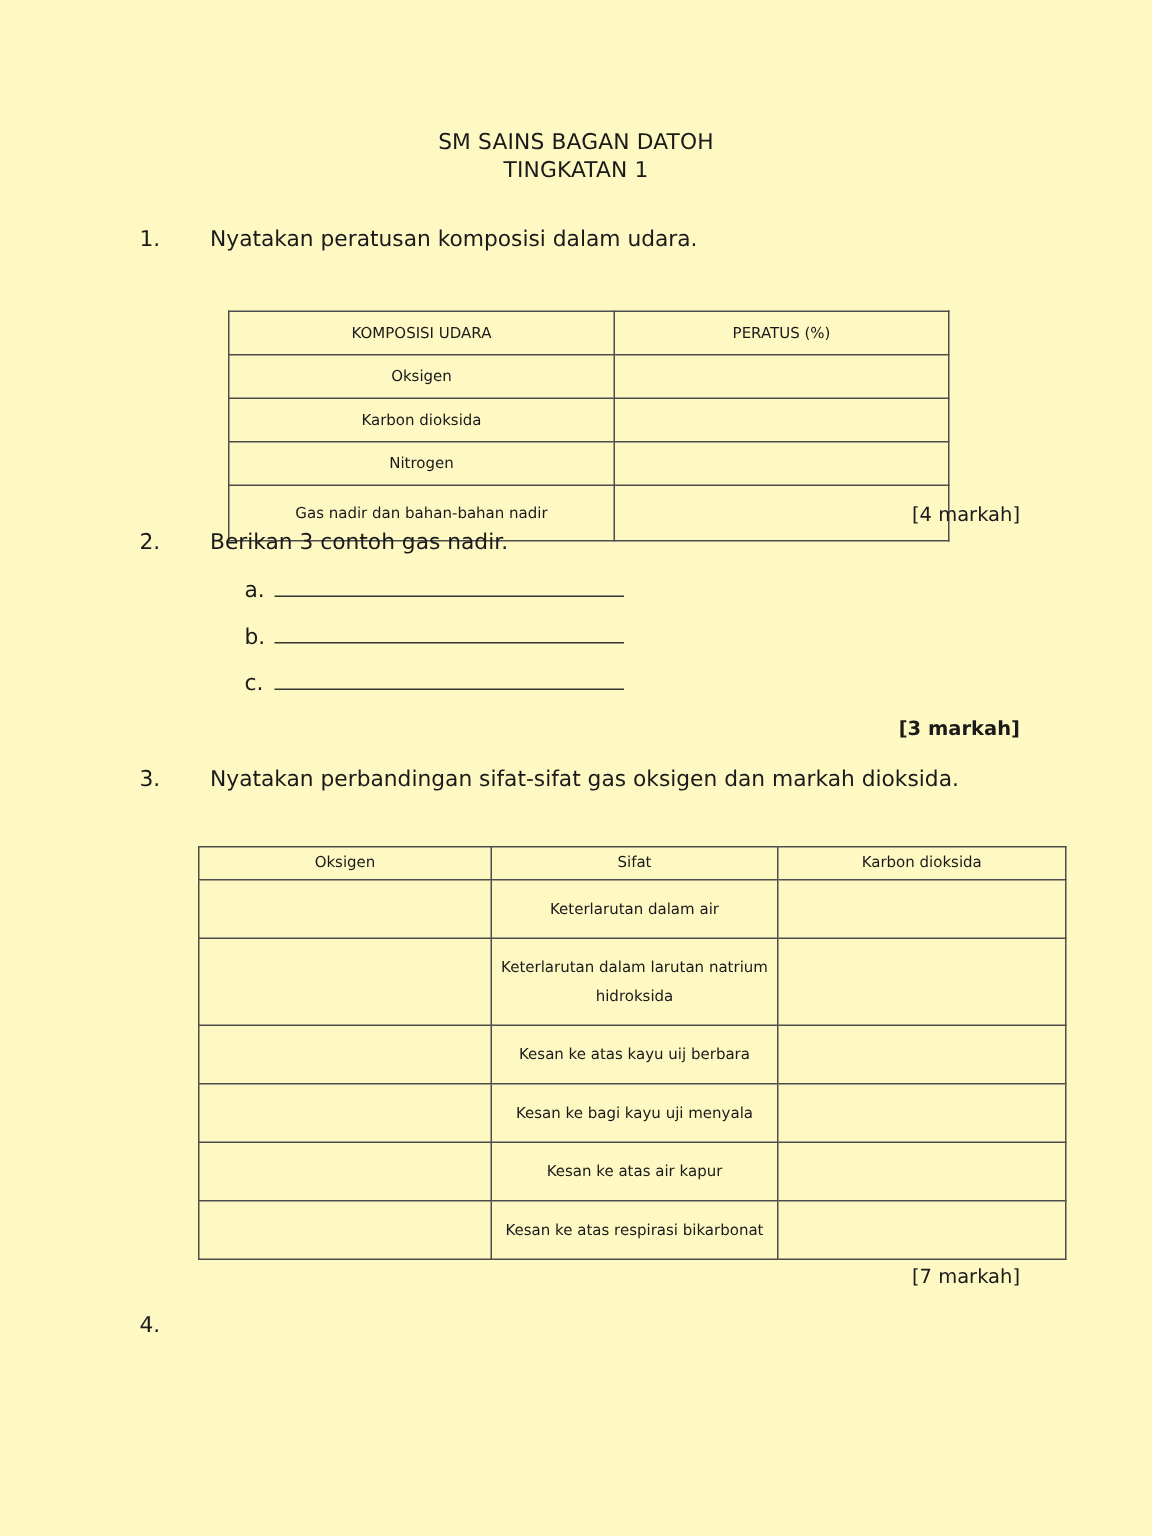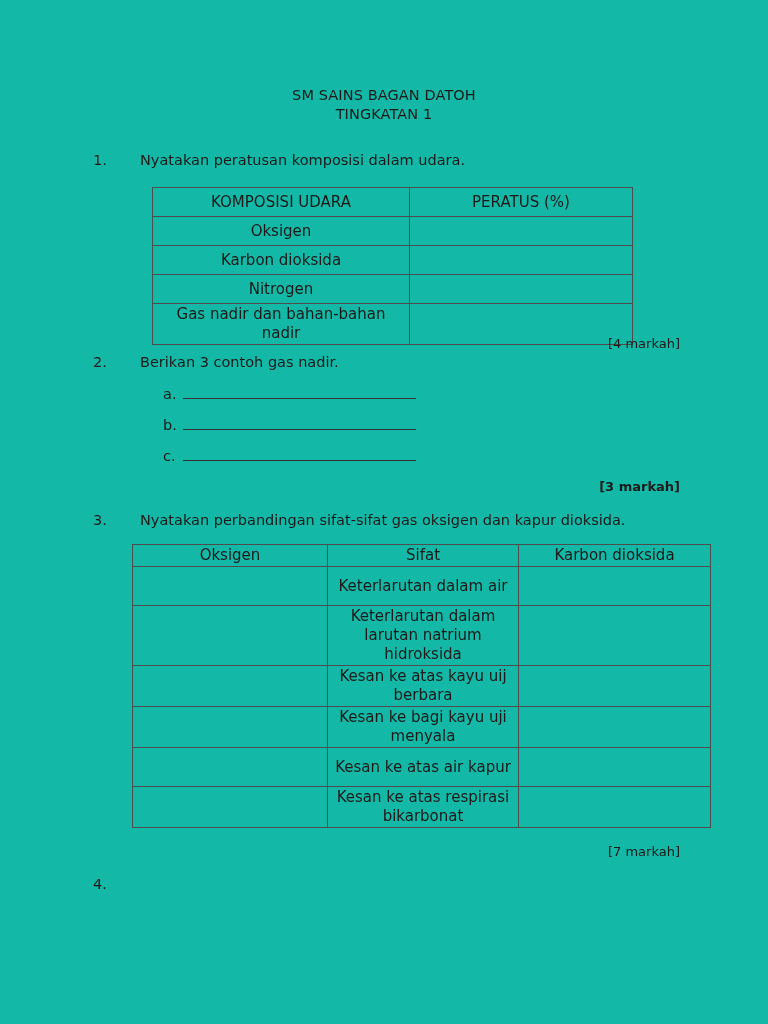--- a/index.html
+++ b/index.html
@@ -13,21 +13,21 @@
     font-family: "DejaVu Sans", sans-serif;
     color: #1a1a1a;
     position: relative;
     overflow: hidden;
   }
 
   .page {
     position: relative;
     width: 768px;
     height: 1024px;
-    background: #14b8a6;
+    background: #fef9c3;
   }
 
   
   .doc-header {
     position: absolute;
     top: 86px;
     left: 0;
     width: 768px;
     text-align: center;
     line-height: 19px;
@@ -58,22 +58,23 @@
     right: 88px;
     font-size: 13px;
     line-height: 20px;
     white-space: nowrap;
   }
 
   
   table.qtable {
     position: absolute;
     border-collapse: collapse;
-    font-size: 15px;
+    font-size: 10px;
     table-layout: fixed;
+    margin-top: 20px;
   }
   table.qtable td {
     border: 1px solid #4d4d4d;
     text-align: center;
     vertical-align: middle;
     line-height: 19px;
     padding: 1px 4px;
   }
 
   
@@ -176,21 +177,21 @@
   </div>
   <div class="ans-line" style="top:446px; left:163px;">
     <span class="ans-label">c.</span>
     <span class="ans-rule"></span>
   </div>
 
   <div class="marks" style="top:477px;font-weight:bold;">[3 markah]</div>
 
   <div class="qrow" style="top:510px;">
     <span class="qnum">3.</span>
-    <span class="qtext">Nyatakan perbandingan sifat-sifat gas oksigen dan kapur dioksida.</span>
+    <span class="qtext">Nyatakan perbandingan sifat-sifat gas oksigen dan markah dioksida.</span>
   </div>
 
   <table class="qtable" id="table-sifat">
     <tbody>
         <tr class="hdr">
       <td class="c1">Oksigen</td>
       <td class="c2">Sifat</td>
       <td class="c3">Karbon dioksida</td>
     </tr>
     <tr>

